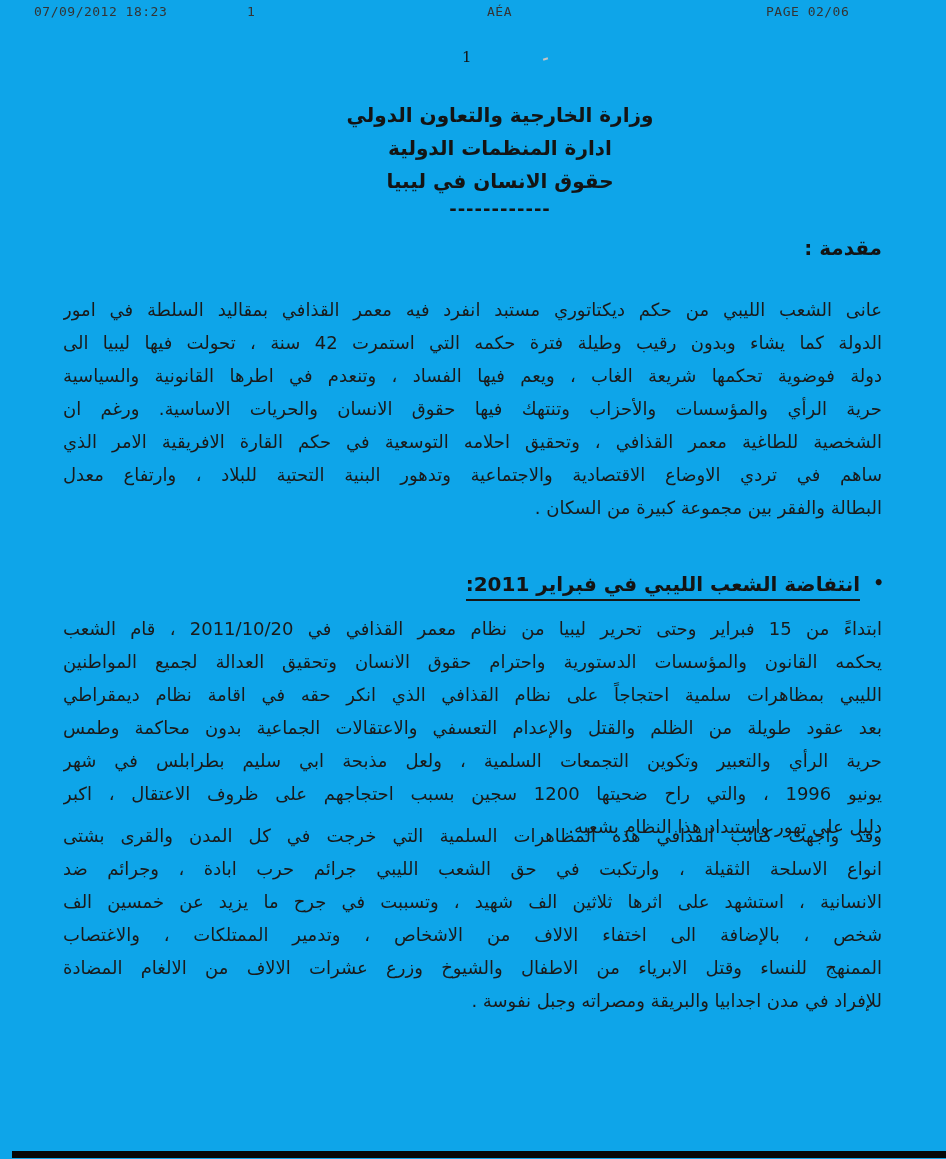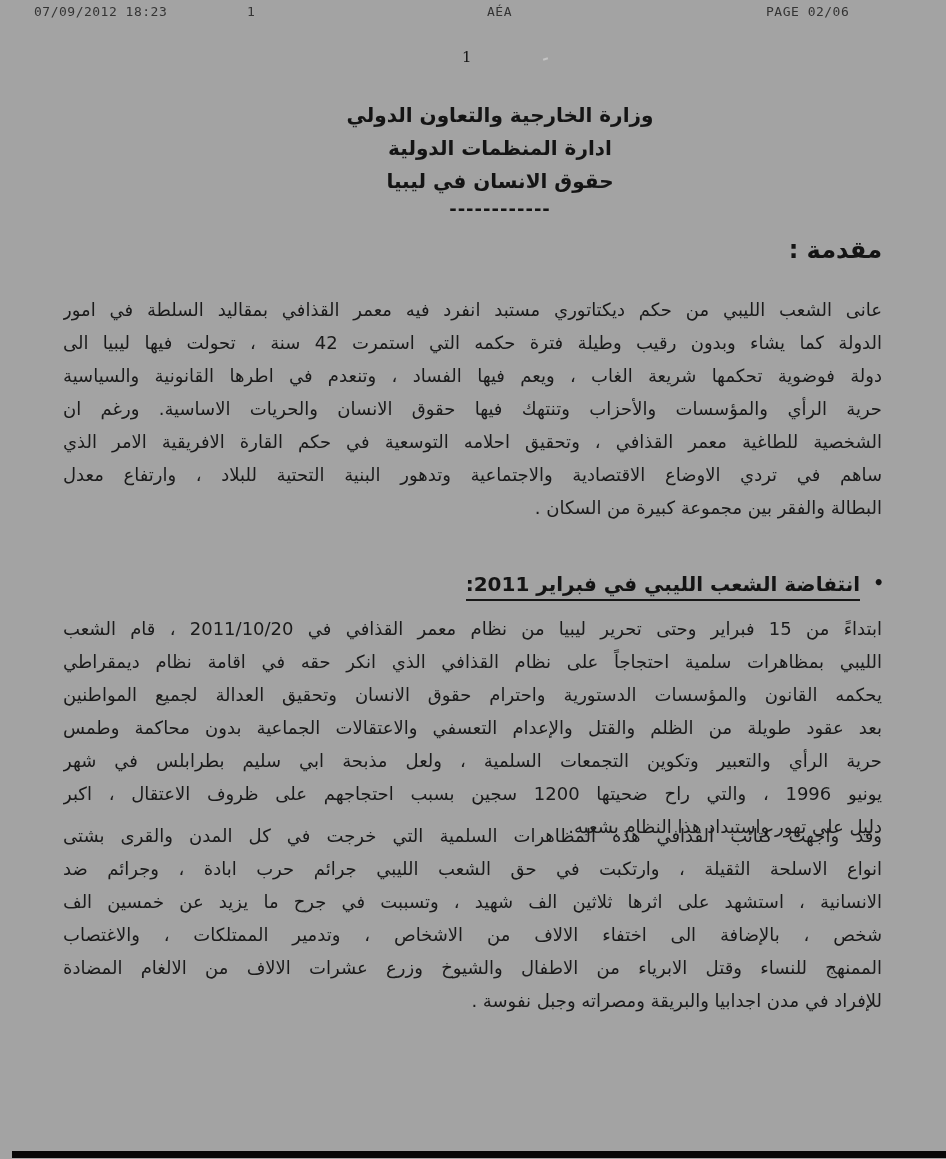--- a/index.html
+++ b/index.html
@@ -1,36 +1,36 @@
 <!DOCTYPE html>
 <html lang="ar"><head>
 <meta charset="utf-8">
 <style>
   html,body{margin:0;padding:0;background:#ffffff;}
   .page{
-    position:relative;width:946px;height:1159px;background:#a3a3a3;
+    position:relative;width:946px;height:1159px;background:#0ea5e9;
     font-family:"DejaVu Sans",sans-serif;color:#1b1b1b;overflow:hidden;
   }
   
   .fax{position:absolute;top:4px;left:0;width:100%;height:16px;
        font-family:"DejaVu Sans Mono",monospace;font-size:13px;color:#343434;letter-spacing:.5px;}
   .fax .ts{position:absolute;left:34px;top:0;}
   .fax .st{position:absolute;left:247px;top:0;}
   .fax .sender{position:absolute;left:487px;top:0;}
   .fax .pg{position:absolute;left:766px;top:0;}
   
   .pagenum{position:absolute;top:48px;left:462px;font-family:"DejaVu Serif",serif;font-size:15px;color:#141414;}
   .speck{position:absolute;top:58px;left:543px;width:5px;height:2px;background:#c4c4c4;transform:rotate(-18deg);}
   
   .titleblock{position:absolute;top:99px;left:54px;right:0;text-align:center;direction:rtl;
               font-weight:bold;font-size:20px;color:#141414;}
   .titleblock .tl{height:33px;line-height:33px;}
   .titleblock .sep{direction:ltr;height:18px;line-height:14px;font-size:18px;font-weight:bold;letter-spacing:1px;margin-top:4px;}
   
-  .muqaddima{position:absolute;top:236px;right:64px;direction:rtl;font-size:24px;font-weight:bold;color:#141414;}
+  .muqaddima{position:absolute;top:236px;right:64px;direction:rtl;font-size:20px;font-weight:bold;color:#141414;}
   .uprising-h{position:absolute;top:572px;right:62px;direction:rtl;font-size:20px;font-weight:bold;color:#141414;}
   .uprising-h .bullet{display:inline-block;margin-left:13px;font-size:17px;vertical-align:2px;}
   .uprising-h .utext{display:inline-block;border-bottom:2px solid #171717;padding-bottom:3px;}
   
   .para{position:absolute;left:63px;width:819px;direction:rtl;font-size:18px;color:#1a1a1a;}
   .para .line{height:33px;line-height:33px;white-space:nowrap;overflow:hidden;
               text-align:justify;text-align-last:justify;}
   .para .line.last{text-align-last:right;}
   .p1{top:271px;margin-top:22px;}
   .p2{top:612px;}
@@ -71,22 +71,22 @@
     <div class="line">ساهم في تردي الاوضاع الاقتصادية والاجتماعية وتدهور البنية التحتية للبلاد ، وارتفاع معدل</div>
     <div class="line last">البطالة والفقر بين مجموعة كبيرة من السكان .</div>
   </div>
 
   <div class="uprising-h">
     <span class="bullet">•</span><span class="utext">انتفاضة الشعب الليبي في فبراير 2011:</span>
   </div>
 
   <div class="para p2">
     <div class="line">ابتداءً من 15 فبراير وحتى تحرير ليبيا من نظام معمر القذافي في 2011/10/20 ، قام الشعب</div>
+    <div class="line">يحكمه القانون والمؤسسات الدستورية واحترام حقوق الانسان وتحقيق العدالة لجميع المواطنين</div>
     <div class="line">الليبي بمظاهرات سلمية احتجاجاً على نظام القذافي الذي انكر حقه في اقامة نظام ديمقراطي</div>
-    <div class="line">يحكمه القانون والمؤسسات الدستورية واحترام حقوق الانسان وتحقيق العدالة لجميع المواطنين</div>
     <div class="line">بعد عقود طويلة من الظلم والقتل والإعدام التعسفي والاعتقالات الجماعية بدون محاكمة وطمس</div>
     <div class="line">حرية الرأي والتعبير وتكوين التجمعات السلمية ، ولعل مذبحة ابي سليم بطرابلس في شهر</div>
     <div class="line">يونيو 1996 ، والتي راح ضحيتها 1200 سجين بسبب احتجاجهم على ظروف الاعتقال ، اكبر</div>
     <div class="line last">دليل على تهور واستبداد هذا النظام بشعبه.</div>
   </div>
 
   <div class="para p3">
     <div class="line">وقد واجهت كتائب القذافي هذه المظاهرات السلمية التي خرجت في كل المدن والقرى بشتى</div>
     <div class="line">انواع الاسلحة الثقيلة ، وارتكبت في حق الشعب الليبي جرائم حرب ابادة ، وجرائم ضد</div>
     <div class="line">الانسانية ، استشهد على اثرها ثلاثين الف شهيد ، وتسببت في جرح ما يزيد عن خمسين الف</div>

